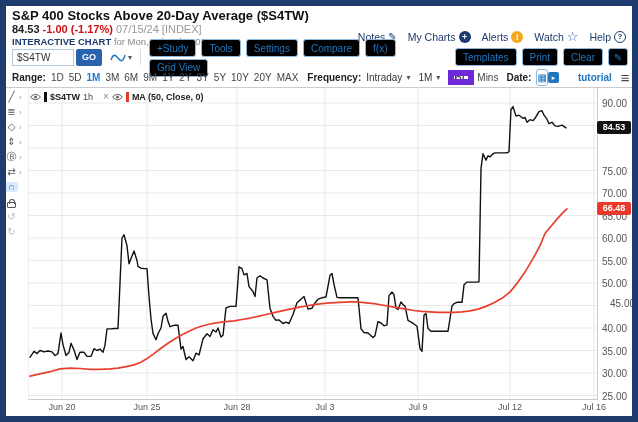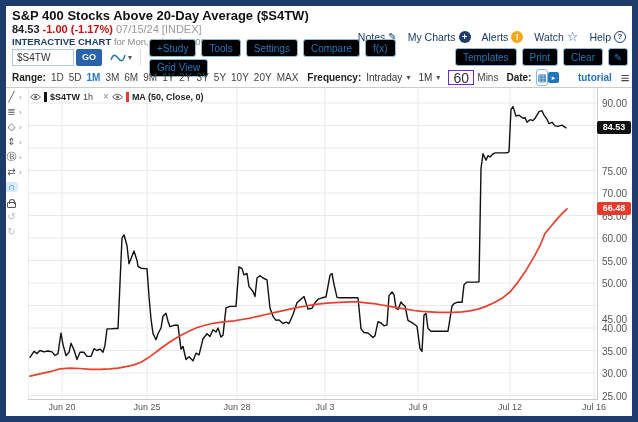--- a/index.html
+++ b/index.html
@@ -33,21 +33,21 @@
   .btn { height:18px; background:#000000; border:1px solid #8fb8dd; border-radius:3px; color:#2175bc; font-size:10px; padding:0 7px; margin-right:5px; cursor:pointer; white-space:nowrap; }
   .tb-right { margin-left:auto; display:flex; align-items:center; }
   .icon-btn { width:20px; height:18px; padding:0; font-size:10px; margin-right:0; }
 
   
   .range-row { position:absolute; left:0; top:68px; width:638px; height:20px; display:flex; align-items:center; padding:0 10px 0 12px; border-bottom:1px solid #ccc; font-size:10px; color:#333; }
   .lbl { font-weight:bold; color:#222; margin-right:5px; }
   .range-item { margin-right:5px; color:#444; cursor:pointer; }
   .range-item.selected { color:#2479d0; font-weight:bold; }
   .freq-dd { display:inline-flex; align-items:center; gap:2px; margin-right:8px; cursor:pointer; }
-  .mins-input { width:26px; height:15px; border:1px solid #6d28d9; font-size:14px; text-align:center; color:#333; margin-right:3px; }
+  .mins-input { width:26px; height:15px; border:6px solid #6d28d9; font-size:14px; text-align:center; color:#333; margin-right:3px; }
   .mins-lbl { margin-right:8px; color:#444; }
   .cal-btn { width:20px; height:17px; border:1px solid #8fb8dd; border-radius:3px; background:#fff; color:#2175bc; font-size:10px; cursor:pointer; padding:0; }
   .rr-right { margin-left:auto; display:flex; align-items:center; gap:9px; }
   .tutorial { display:flex; align-items:center; gap:19px; color:#2175bc; font-weight:bold; font-size:10px; cursor:pointer; }
   .tut-icon { width:11px; height:11px; background:#2175bc; border-radius:2px; color:#fff; font-size:7px; display:flex; align-items:center; justify-content:center; }
   .burger { font-size:15px; color:#444; font-weight:bold; cursor:pointer; line-height:1; }
 
   
   .chart-area { position:absolute; left:0; top:88px; width:638px; height:328px; }
   .side-tools { position:absolute; left:5px; top:3px; width:24px; display:flex; flex-direction:column; gap:3px; }
@@ -248,21 +248,21 @@
       </svg>
     <div class="ylabels">
         <span class="ylabel" style="top: 10px;">90.00</span>
         <span class="ylabel" style="top: 55px; padding-left: 40px;">80.00</span>
         <span class="ylabel" style="top: 77.5px;">75.00</span>
         <span class="ylabel" style="top: 100px;">70.00</span>
         <span class="ylabel" style="top: 122.5px;">65.00</span>
         <span class="ylabel" style="top: 145px;">60.00</span>
         <span class="ylabel" style="top: 167.5px;">55.00</span>
         <span class="ylabel" style="top: 190px;">50.00</span>
-        <span class="ylabel" style="top: 226px;">45.00</span>
+        <span class="ylabel" style="top: 210px; margin-left: 8px;">45.00</span>
         <span class="ylabel" style="top: 235px;">40.00</span>
         <span class="ylabel" style="top: 257.5px;">35.00</span>
         <span class="ylabel" style="top: 280px;">30.00</span>
         <span class="ylabel" style="top: 302.5px;">25.00</span>
         <div class="badge" style="top: 33.115px; background: rgb(17, 17, 17);">84.53</div>
         <div class="badge" style="top: 114.34px; background: rgb(232, 57, 43);">66.48</div>
       </div>
     <div class="xlabels">
         <span class="xlabel" style="left: 40px;">Jun 20</span>
         <span class="xlabel" style="left: 125px;">Jun 25</span>

